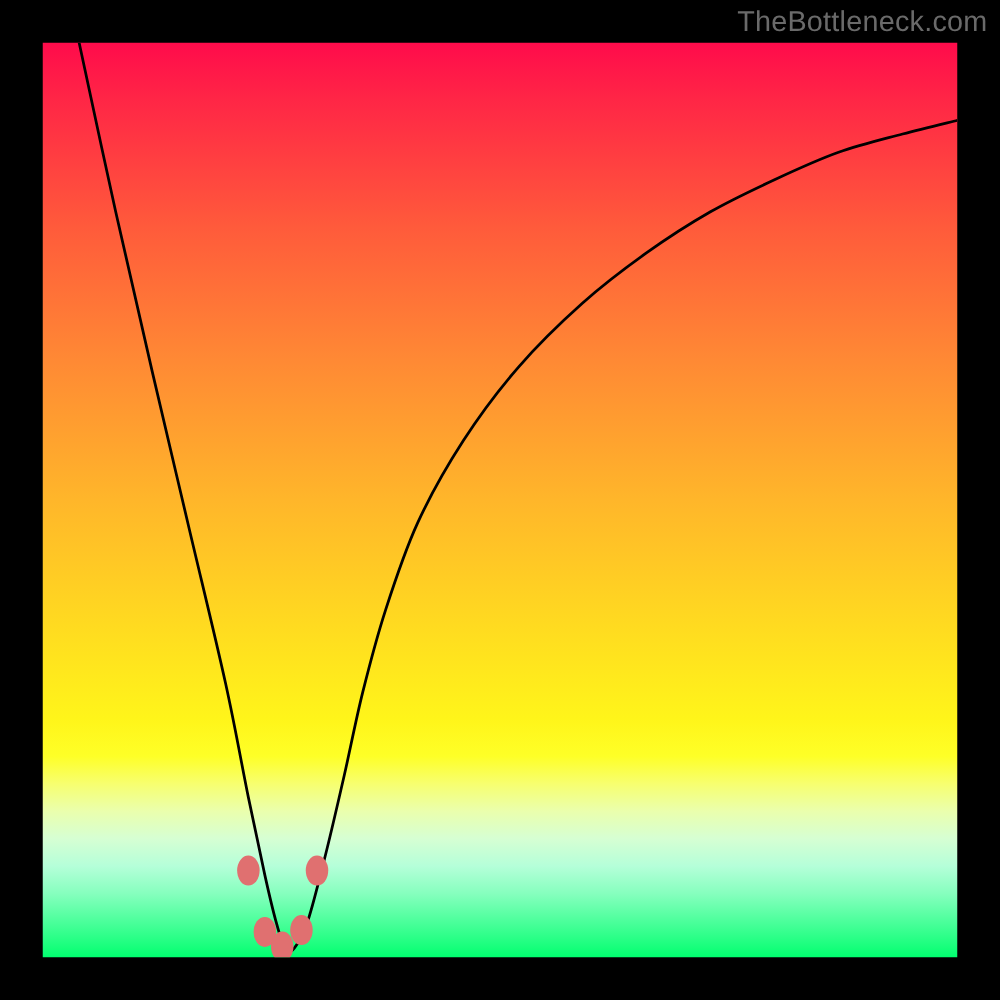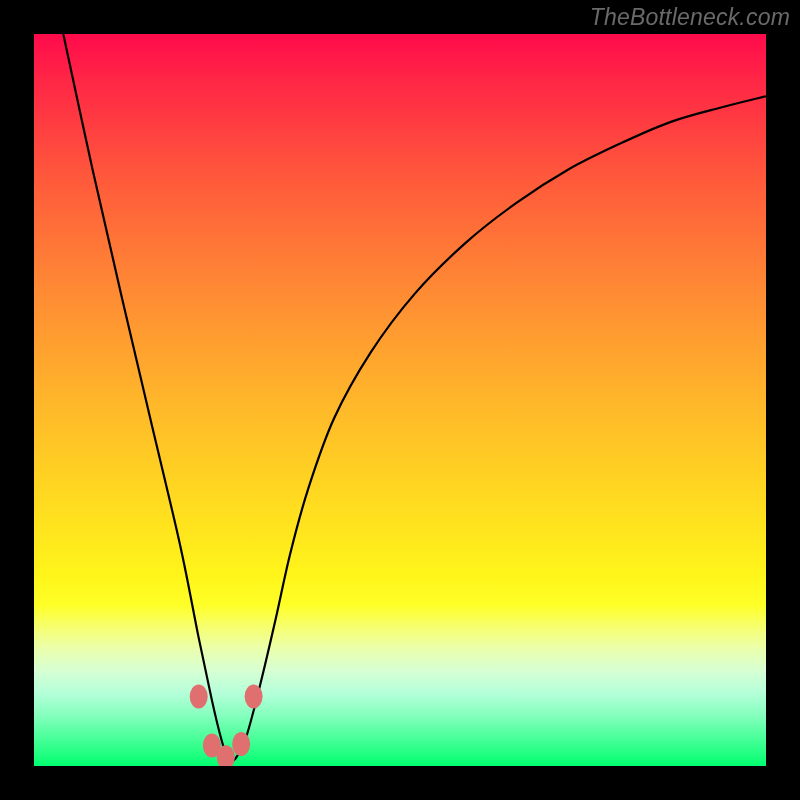--- a/index.html
+++ b/index.html
@@ -9,21 +9,20 @@
     height: 800px;
     overflow: hidden;
     background: #000;
     font-family: Arial, Helvetica, sans-serif;
   }
   .frame {
     position: relative;
     width: 800px;
     height: 800px;
     background: #000;
-    font-style: italic;
   }
   .watermark {
     position: absolute;
     top: 4px;
     right: 10px;
     color: #6a6a6a;
     font-size: 23px;
     font-weight: 500;
     font-family: Arial, Helvetica, sans-serif;
     letter-spacing: 0.2px;

